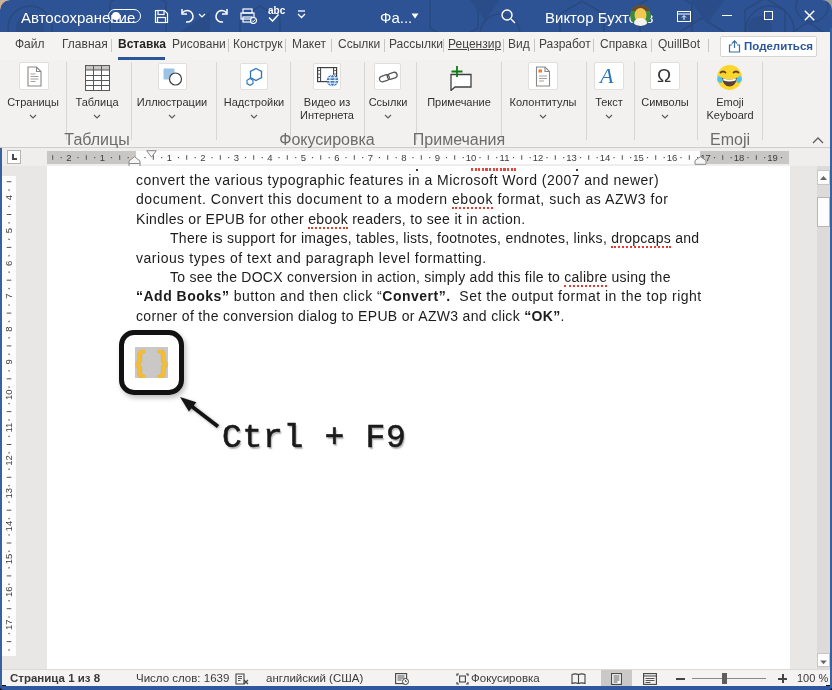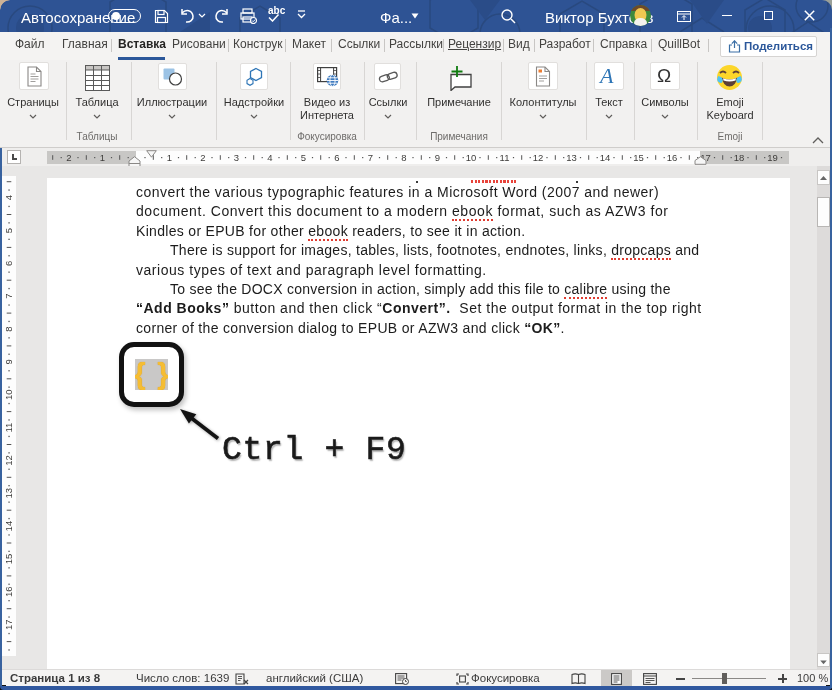--- a/index.html
+++ b/index.html
@@ -15,29 +15,29 @@
 
 #tabrow { position:absolute; left:0; top:32px; width:832px; height:28px; background:#f4f3f2;padding-left:48px; }
 .tab { position:absolute; top:0; height:25px; line-height:25px; font-size:12px; color:#444341; white-space:nowrap; }
 .tabsep { position:absolute; top:7px; width:1px; height:13px; background:#c8c6c4; }
 
 
 #ribbon { position:absolute; left:0; top:60px; width:832px; height:88px; background:#f2f1f0; border-bottom:1px solid #cfcdcb; }
 .gsep { position:absolute; top:2px; width:1px; height:78px; background:#d8d6d4; }
 .ibox { position:absolute; background:#fff; border:1px solid #e1dfdd; border-radius:2px; }
 .rlabel { position:absolute; font-size:11px; color:#323130; text-align:center; white-space:nowrap; }
-.glabel { position:absolute; font-size:10px; color:#6e6c6a; text-align:center; white-space:nowrap; }
+.glabel { position:absolute; font-size:16px; color:#6e6c6a; text-align:center; white-space:nowrap; }
 .chev { position:absolute; width:8px; height:5px; }
 
 
 #rulerrow { position:absolute; left:0; top:148px; width:832px; height:18px; background:#efeeed; }
 
 
 #docarea { position:absolute; left:0; top:166px; width:832px; height:503px; background:#e8e7e6; overflow:hidden; }
-#page { position:absolute; left:47px; top:0; width:743px; height:503px; background:#ffffff;margin-top:12px; }
+#page { position:absolute; left:47px; top:0; width:743px; height:503px; background:#ffffff; }
 .dline { position:absolute; font-size:14px; color:#1c1c1c; white-space:nowrap; letter-spacing:0px; }
 .sq { border-bottom:2px dotted #e03c31; }
 
 
 #sbtrack { position:absolute; left:817px; top:0px; width:13px; height:503px; background:#dddbda; }
 .sbtn { position:absolute; left:0px; width:13px; background:#fdfdfd; border:1px solid #c8c6c4; }
 
 
 #statusbar { position:absolute; left:0; top:669px; width:832px; height:17px; background:#f4f3f2; border-top:1px solid #dcdad9; font-size:11.5px; color:#3a3a3a; }
 #statusbar span { position:absolute; top:2px; white-space:nowrap; }

